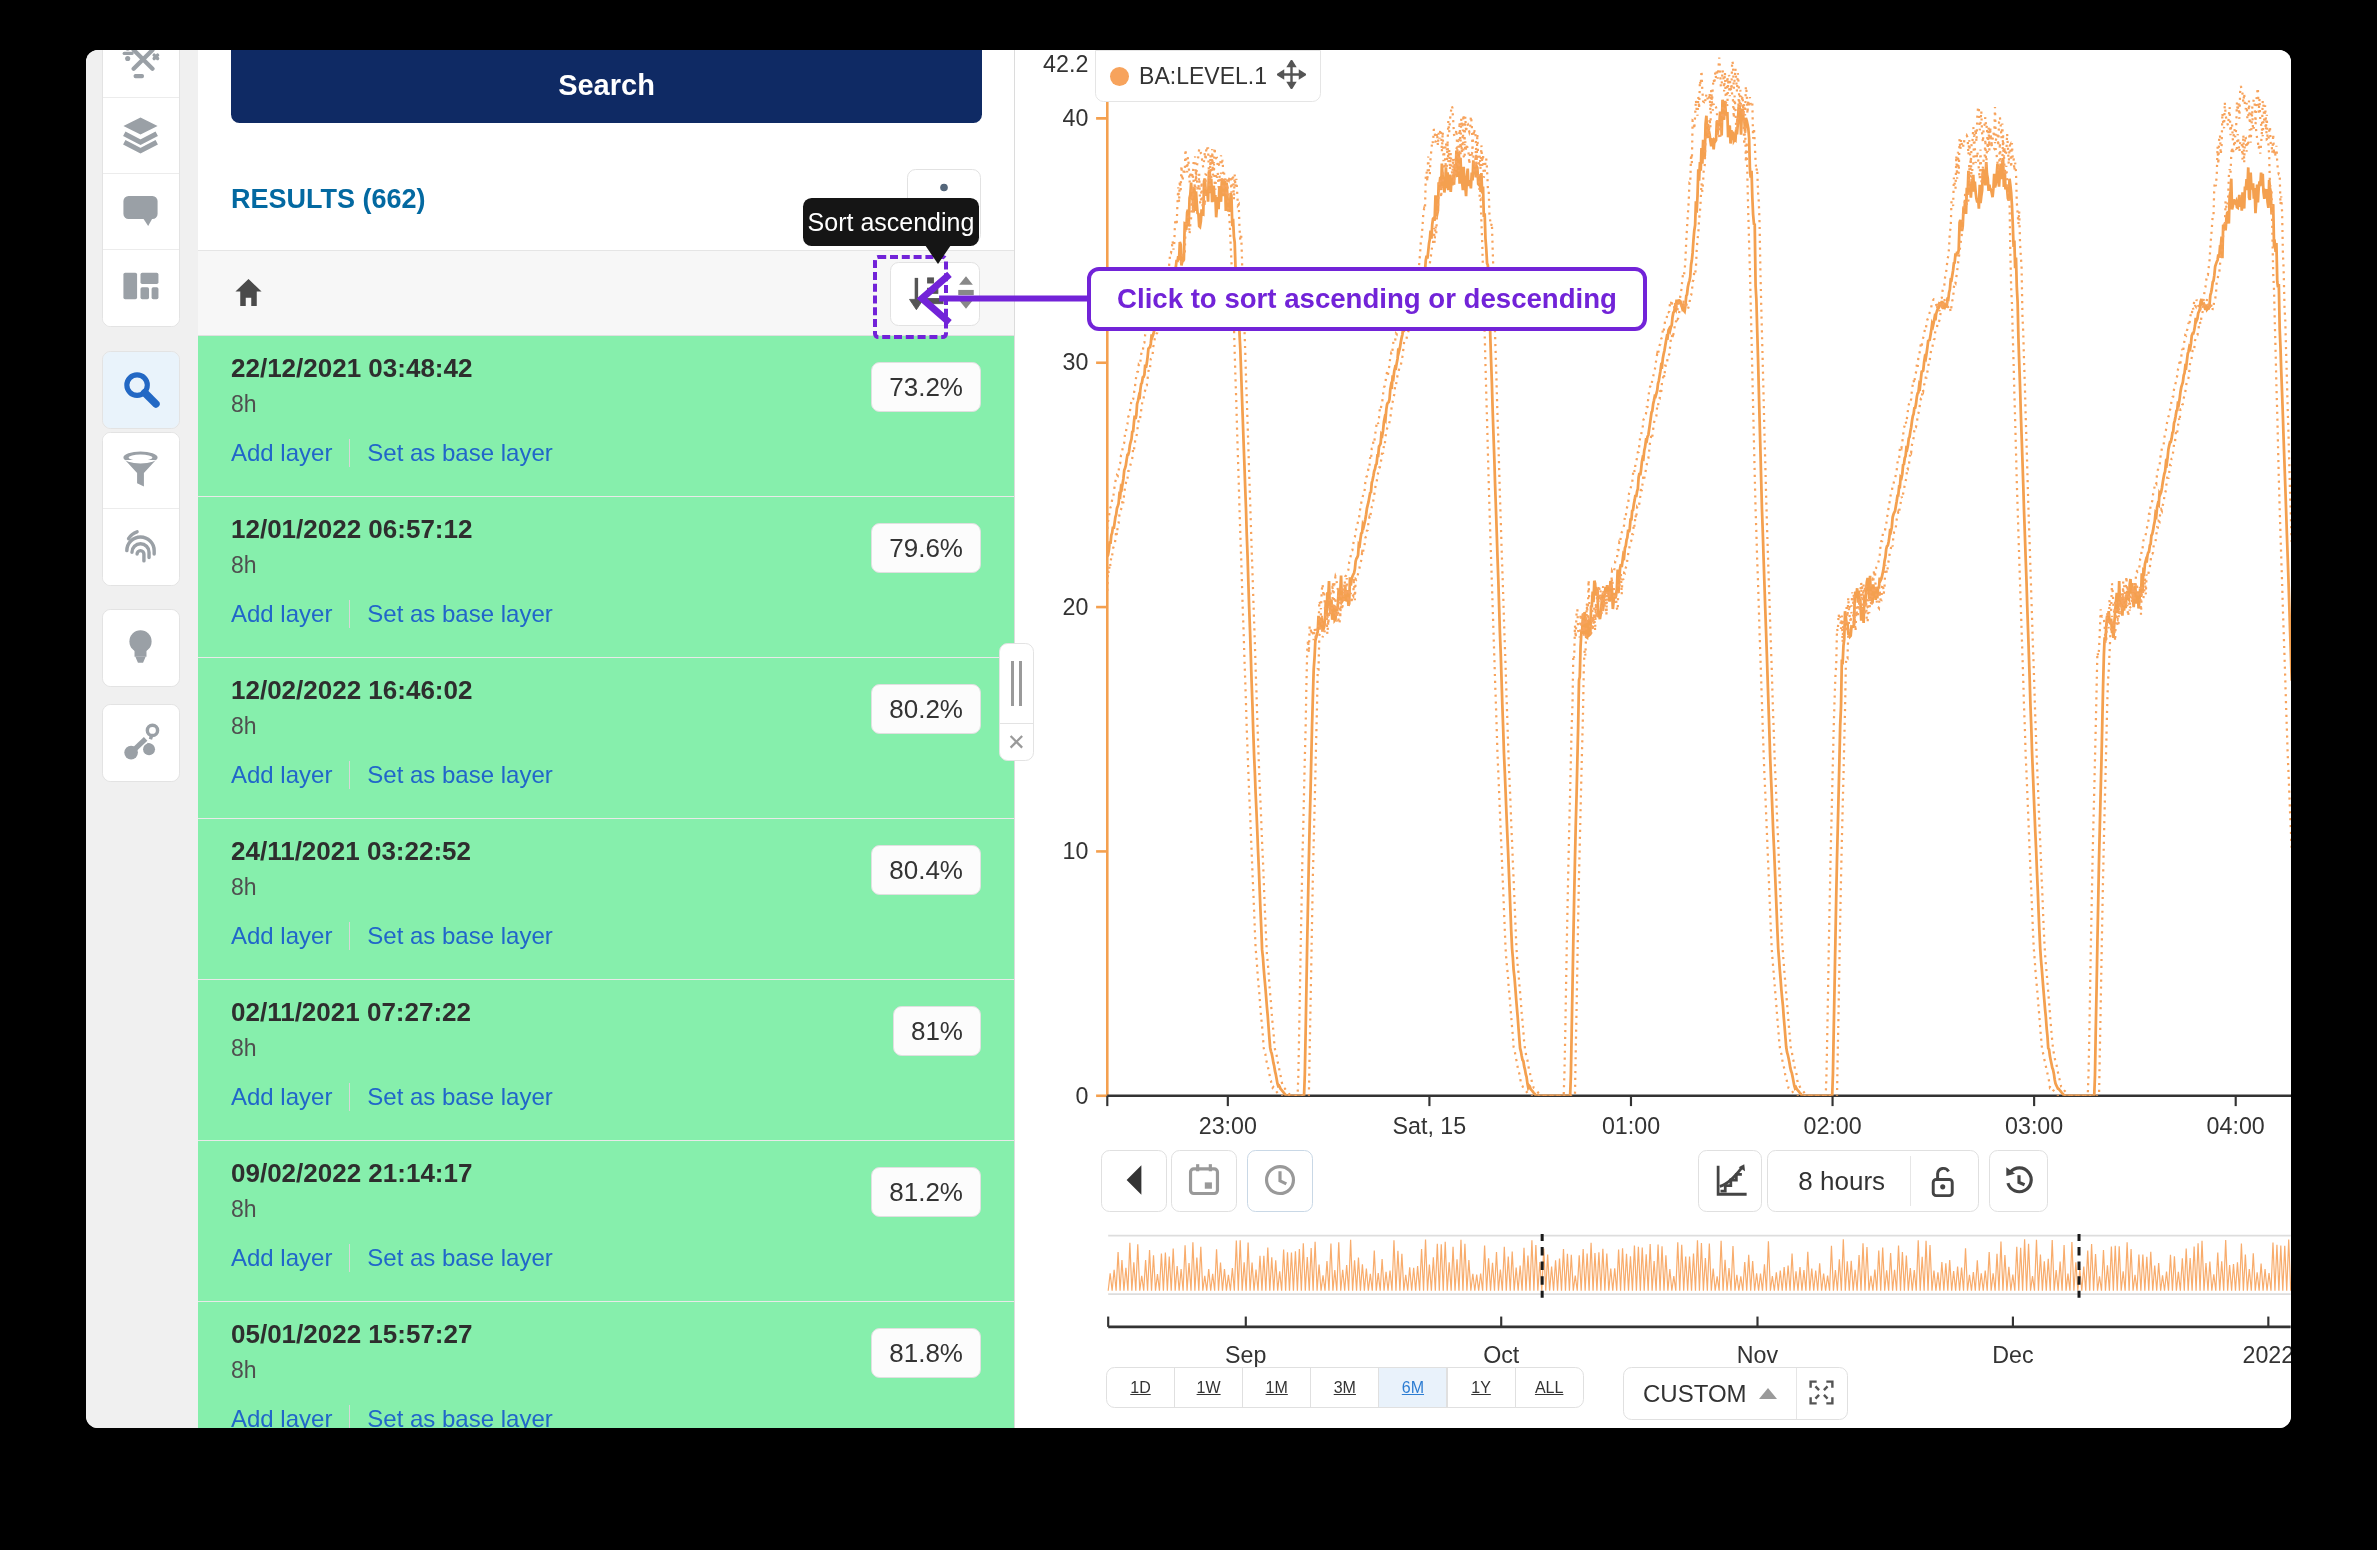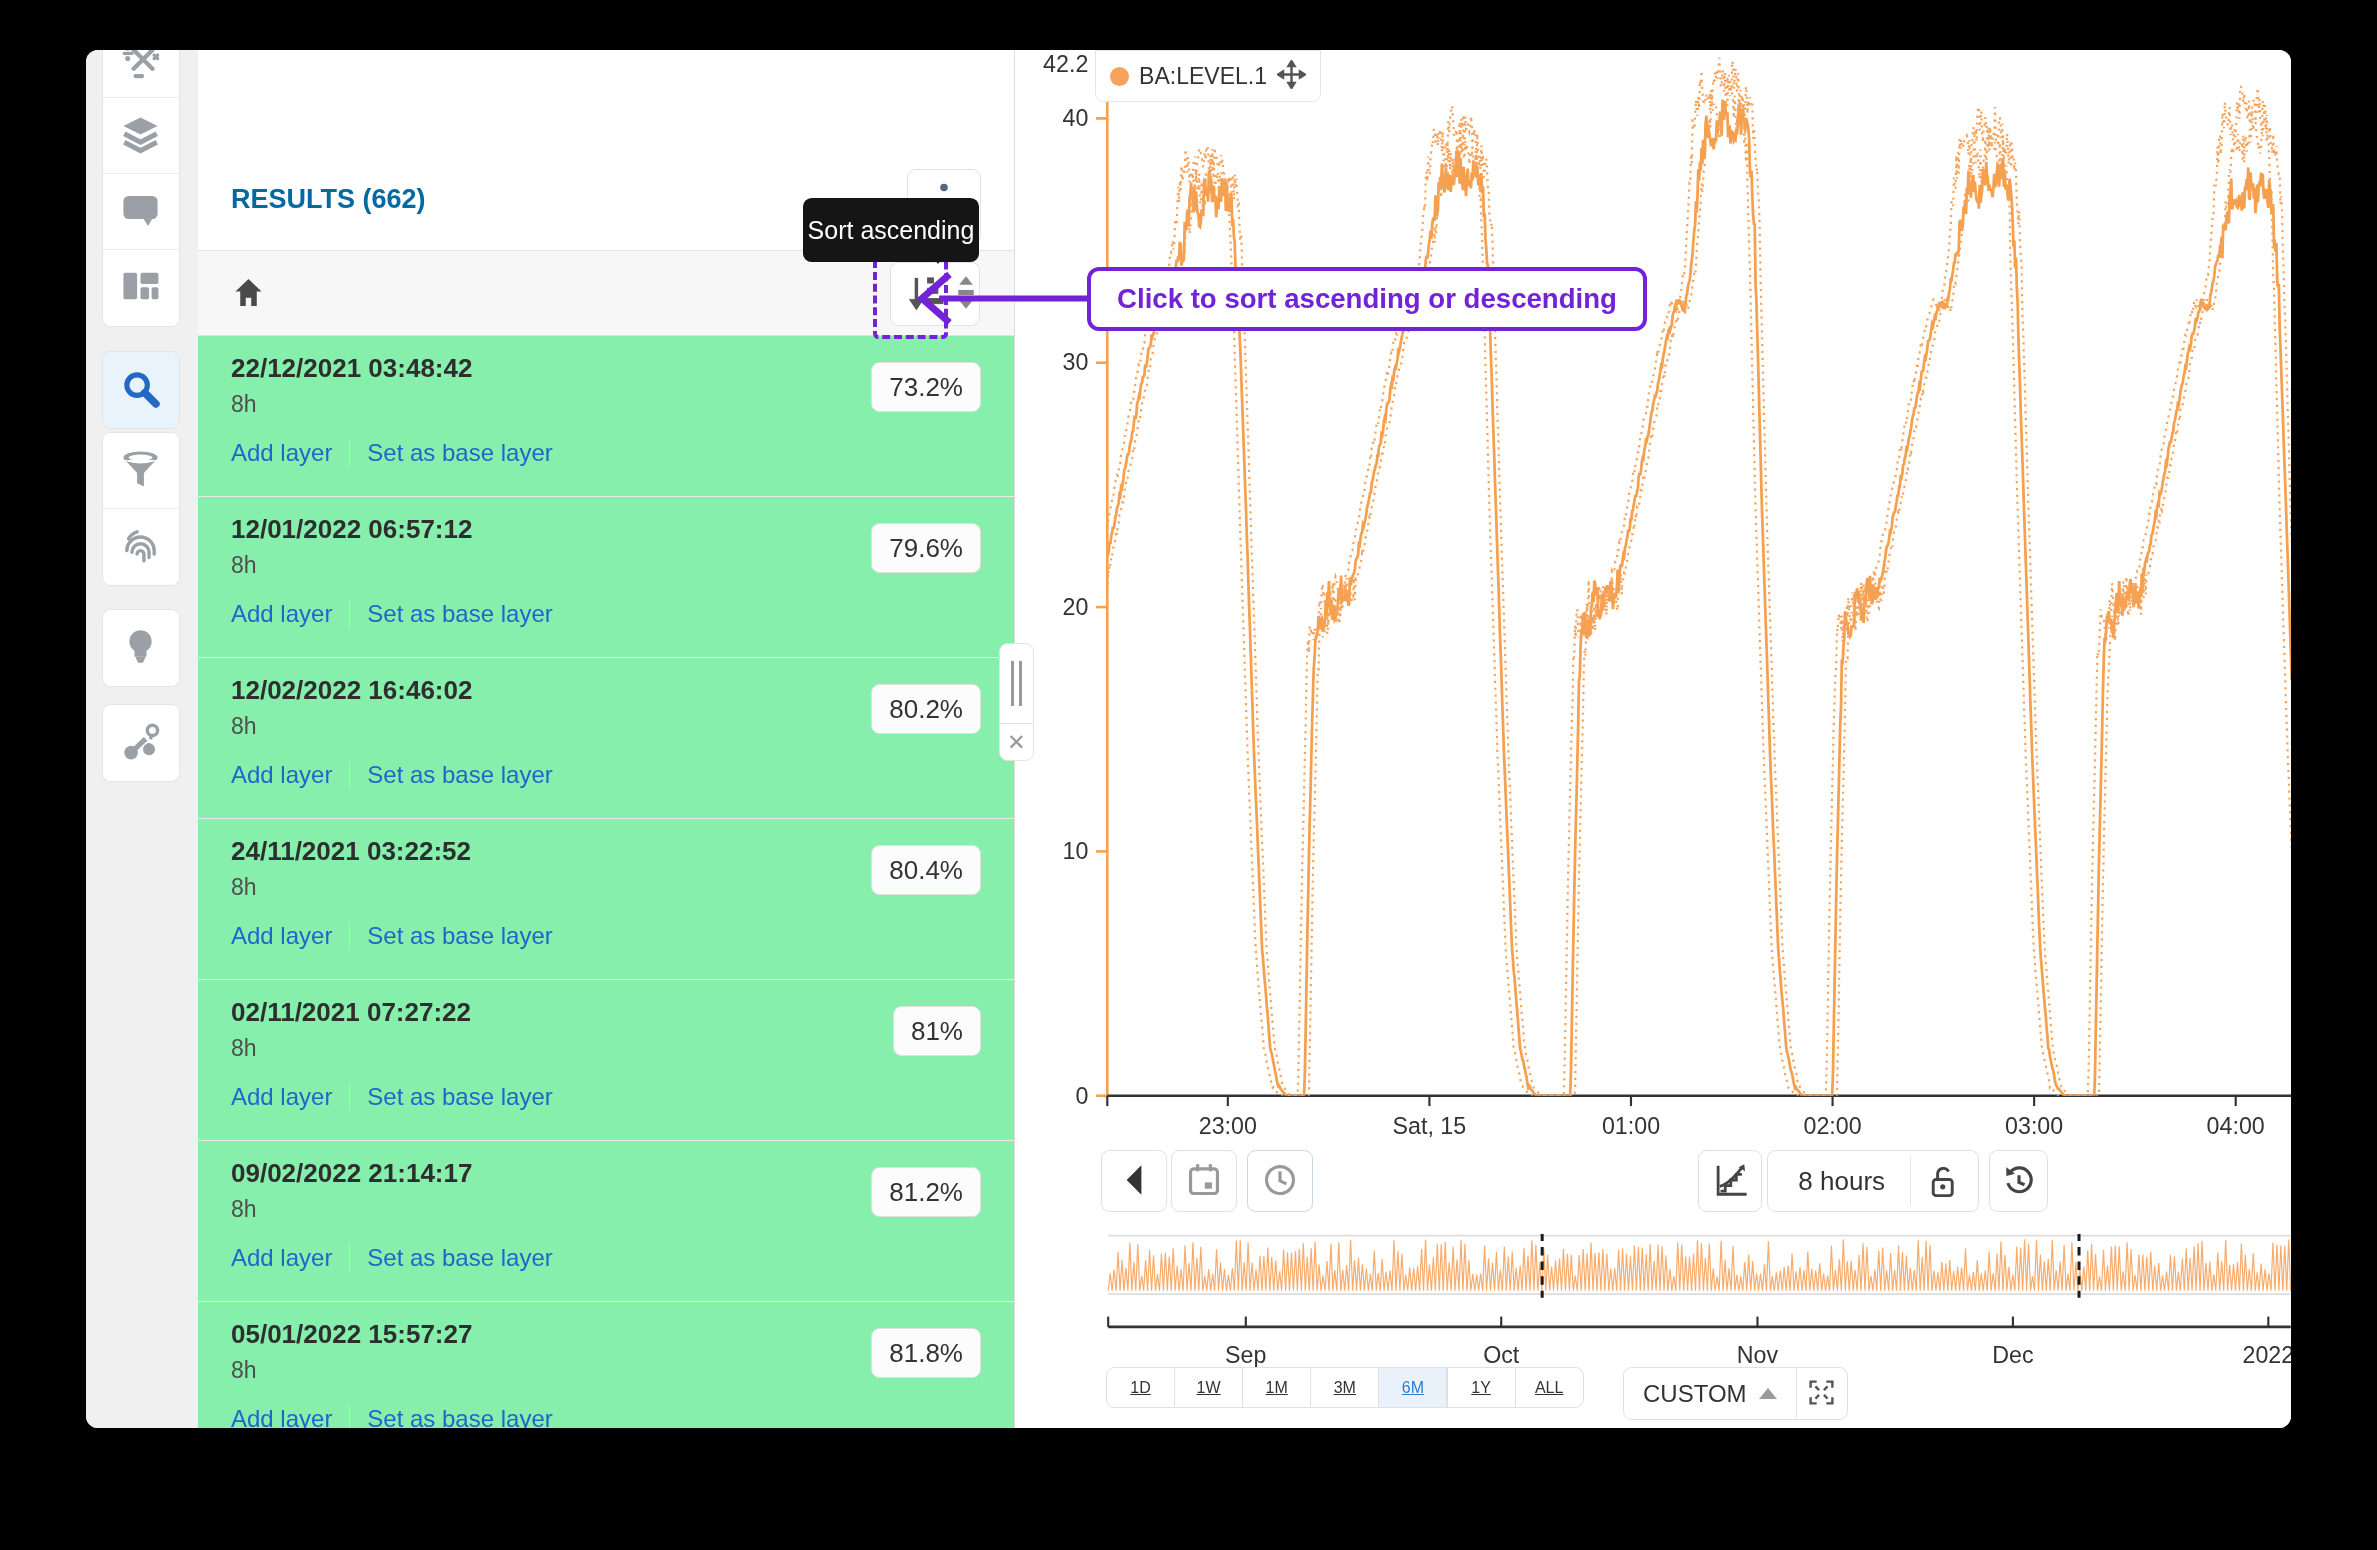--- a/index.html
+++ b/index.html
@@ -74,21 +74,21 @@
   .rbtn.sel{color:#2d7dd2;background:#e9f2fb;}
   .custom-group{position:absolute;left:608px;top:1317px;display:flex;background:#fff;
     border:0.9px solid #e0e0e0;border-radius:8.6px;overflow:hidden;height:53px;box-sizing:border-box;}
   .custom-btn{display:flex;align-items:center;gap:12px;padding:0 19px;font-size:24px;color:#333;
     cursor:pointer;}
   .caret-up{width:0;height:0;border-left:9.5px solid transparent;border-right:9.5px solid transparent;
     border-bottom:11.2px solid #9a9a9a;}
   .expand-btn{width:50px;display:flex;align-items:center;justify-content:center;
     border-left:0.9px solid #e6e6e6;color:#555;cursor:pointer;}
   
-  .tooltip{position:absolute;left:717px;top:148px;width:176px;height:64px;background:#151515;
+  .tooltip{position:absolute;left:717px;top:148px;width:176px;height:48px;background:#151515;
     border-radius:8.6px;color:#fff;font-size:25px;display:flex;align-items:center;
     justify-content:center;z-index:8;}
   .tooltip-caret{position:absolute;left:839px;top:195px;width:0;height:0;z-index:8;
     border-left:13.8px solid transparent;border-right:13.8px solid transparent;border-top:19px solid #151515;}
   .dashed-box{position:absolute;left:787px;top:205px;width:67px;height:76px;
     border:4.3px dashed #7223d8;border-radius:5.2px;z-index:7;}
   .arrow-svg{position:absolute;left:810px;top:207px;z-index:9;overflow:visible;}
   .callout{position:absolute;left:1001px;top:217px;width:560px;height:64px;background:#fff;
     border:4.3px solid #7223d8;border-radius:12px;display:flex;align-items:center;justify-content:center;
     font-size:27.6px;font-weight:bold;color:#7223d8;z-index:9;box-sizing:border-box;}
@@ -200,20 +200,21 @@
           <circle cx="13" cy="37" r="8" fill="currentColor"></circle>
                 <circle cx="34" cy="33" r="7" fill="currentColor"></circle>
           <circle cx="38" cy="11" r="6" fill="none" stroke="currentColor" stroke-width="4"></circle>
               </svg>
         </span>
       </div>
     </div>
   </aside>
 
   <section class="results-panel">
+    <button class="search-btn">Search</button>
 
     <div class="results-title">RESULTS (662)</div>
 
     <div class="kebab-btn">
       <span>
         <svg width="34" height="55" viewBox="0 0 40 64" fill="#54667a">
         <circle cx="20" cy="12" r="4.5"></circle>
               <circle cx="20" cy="32" r="4.5"></circle>
               <circle cx="20" cy="52" r="4.5"></circle>
             </svg>

